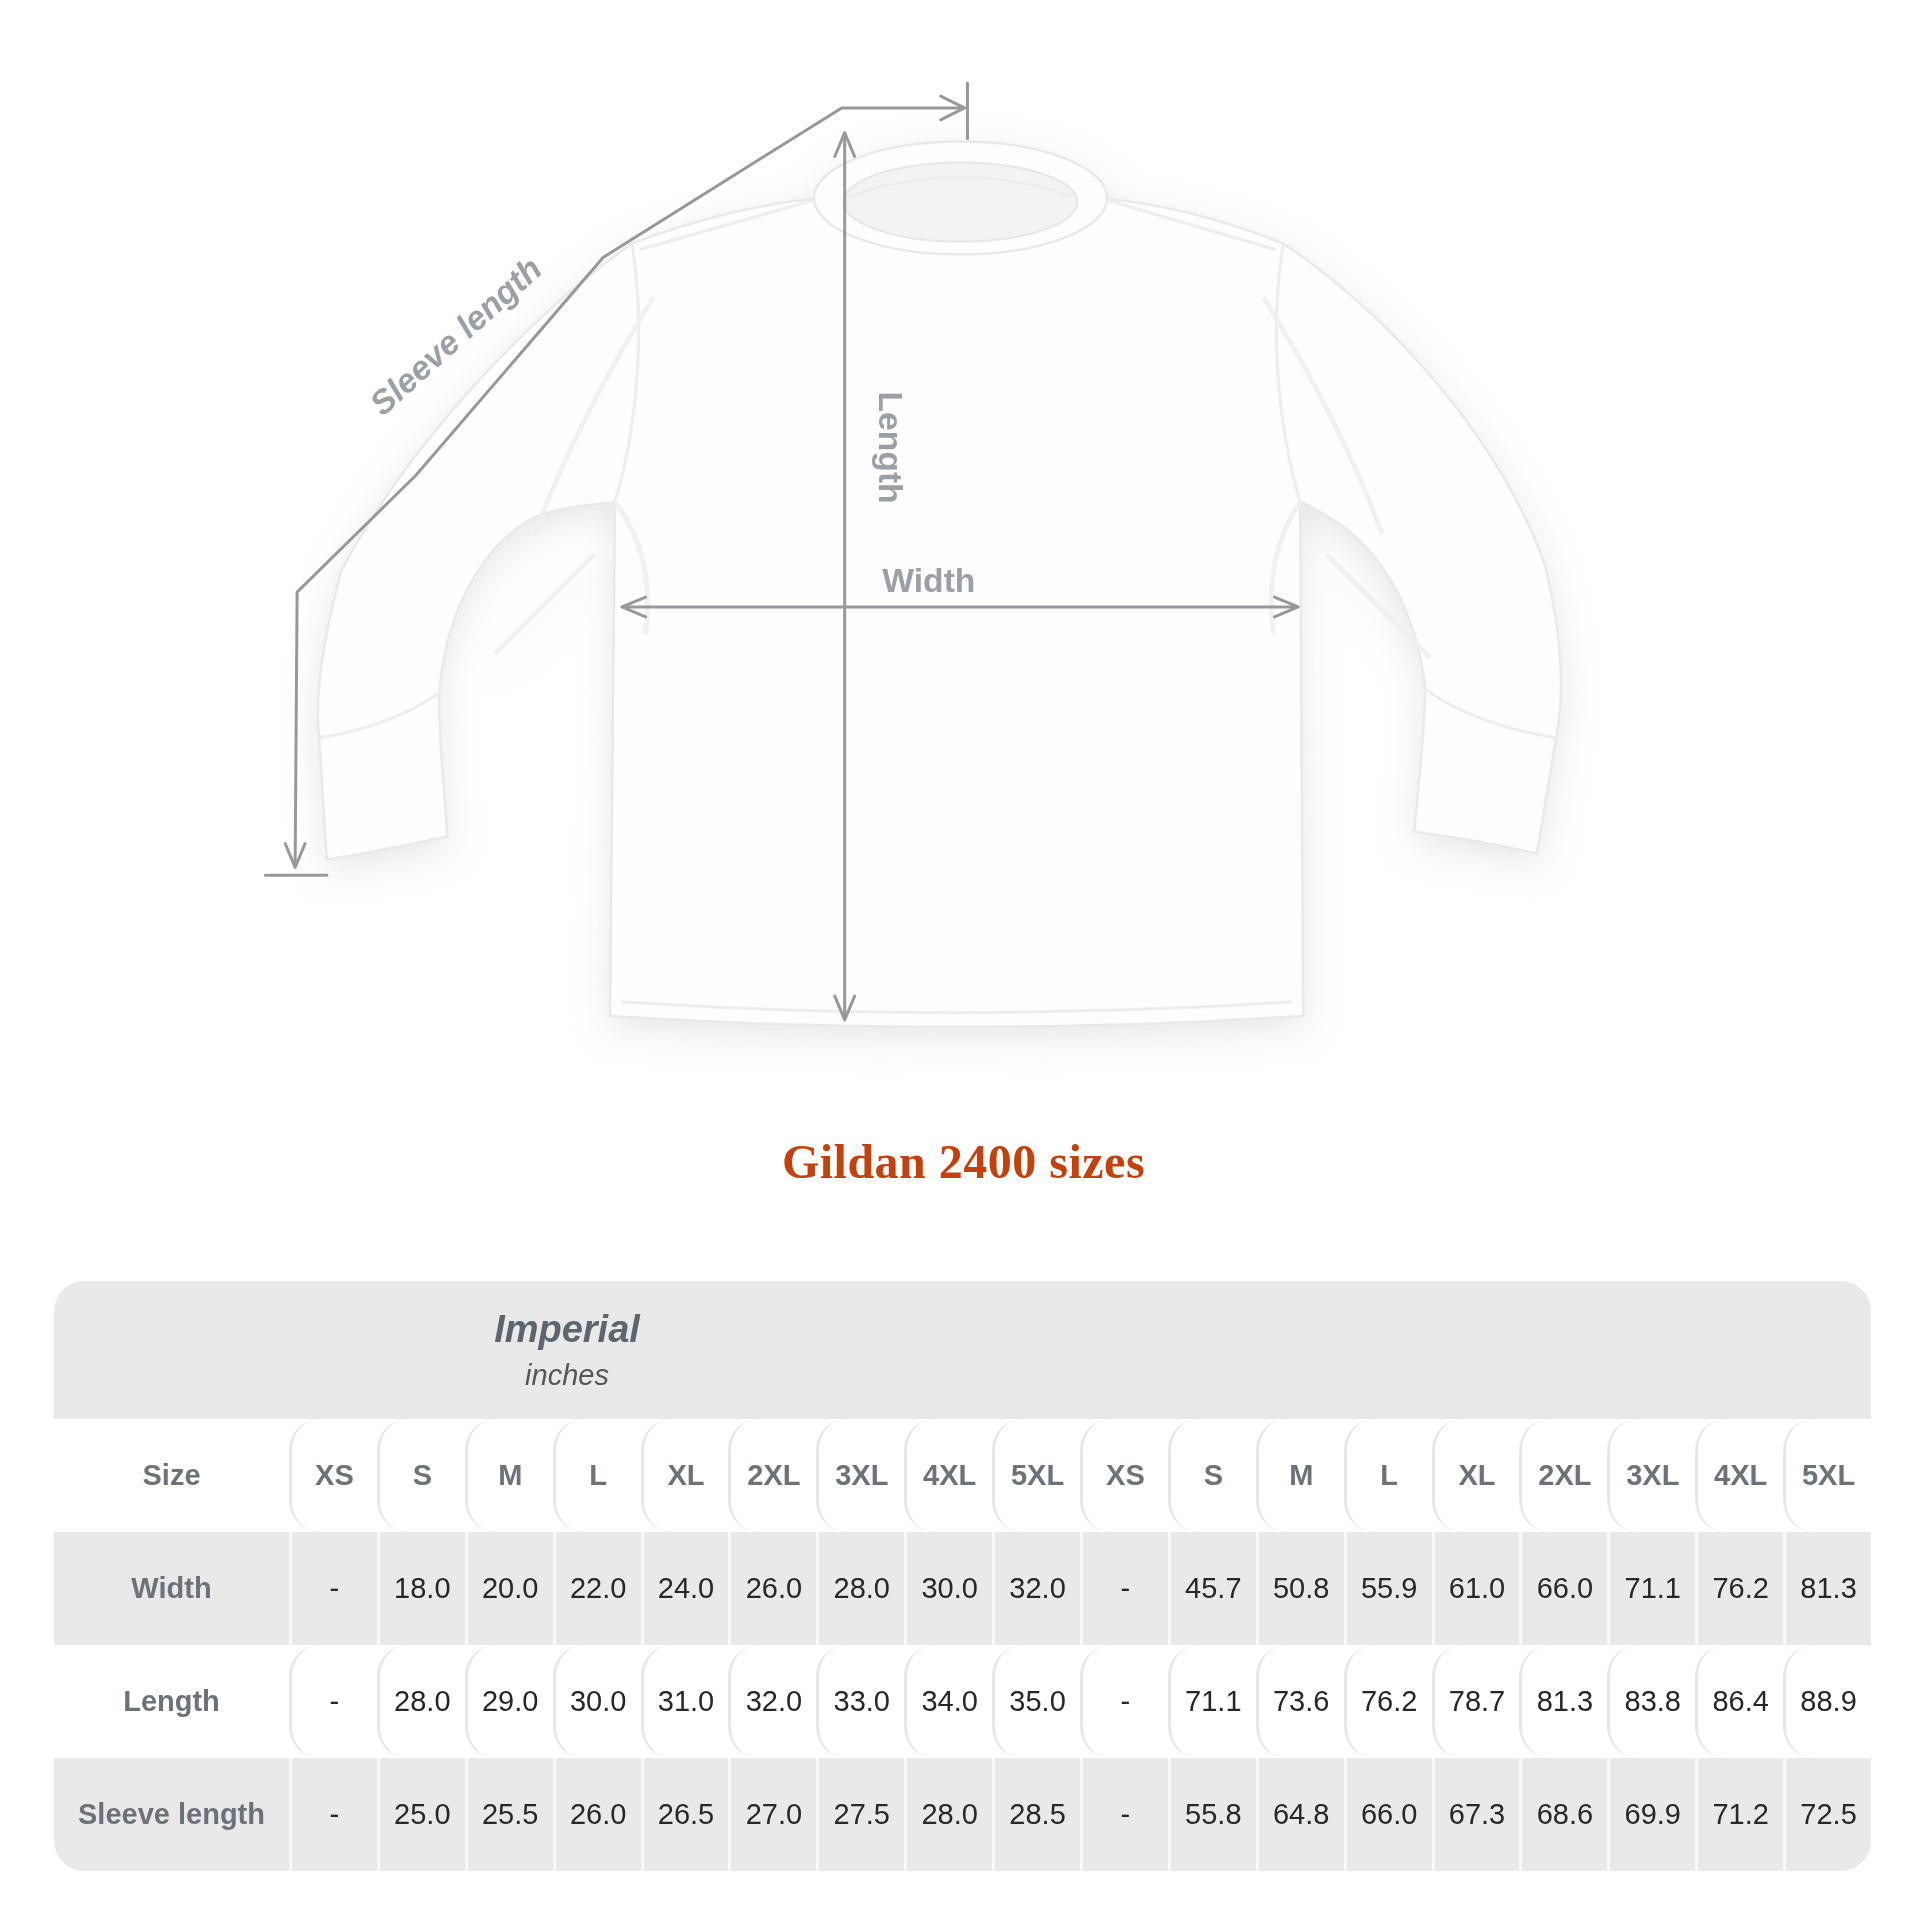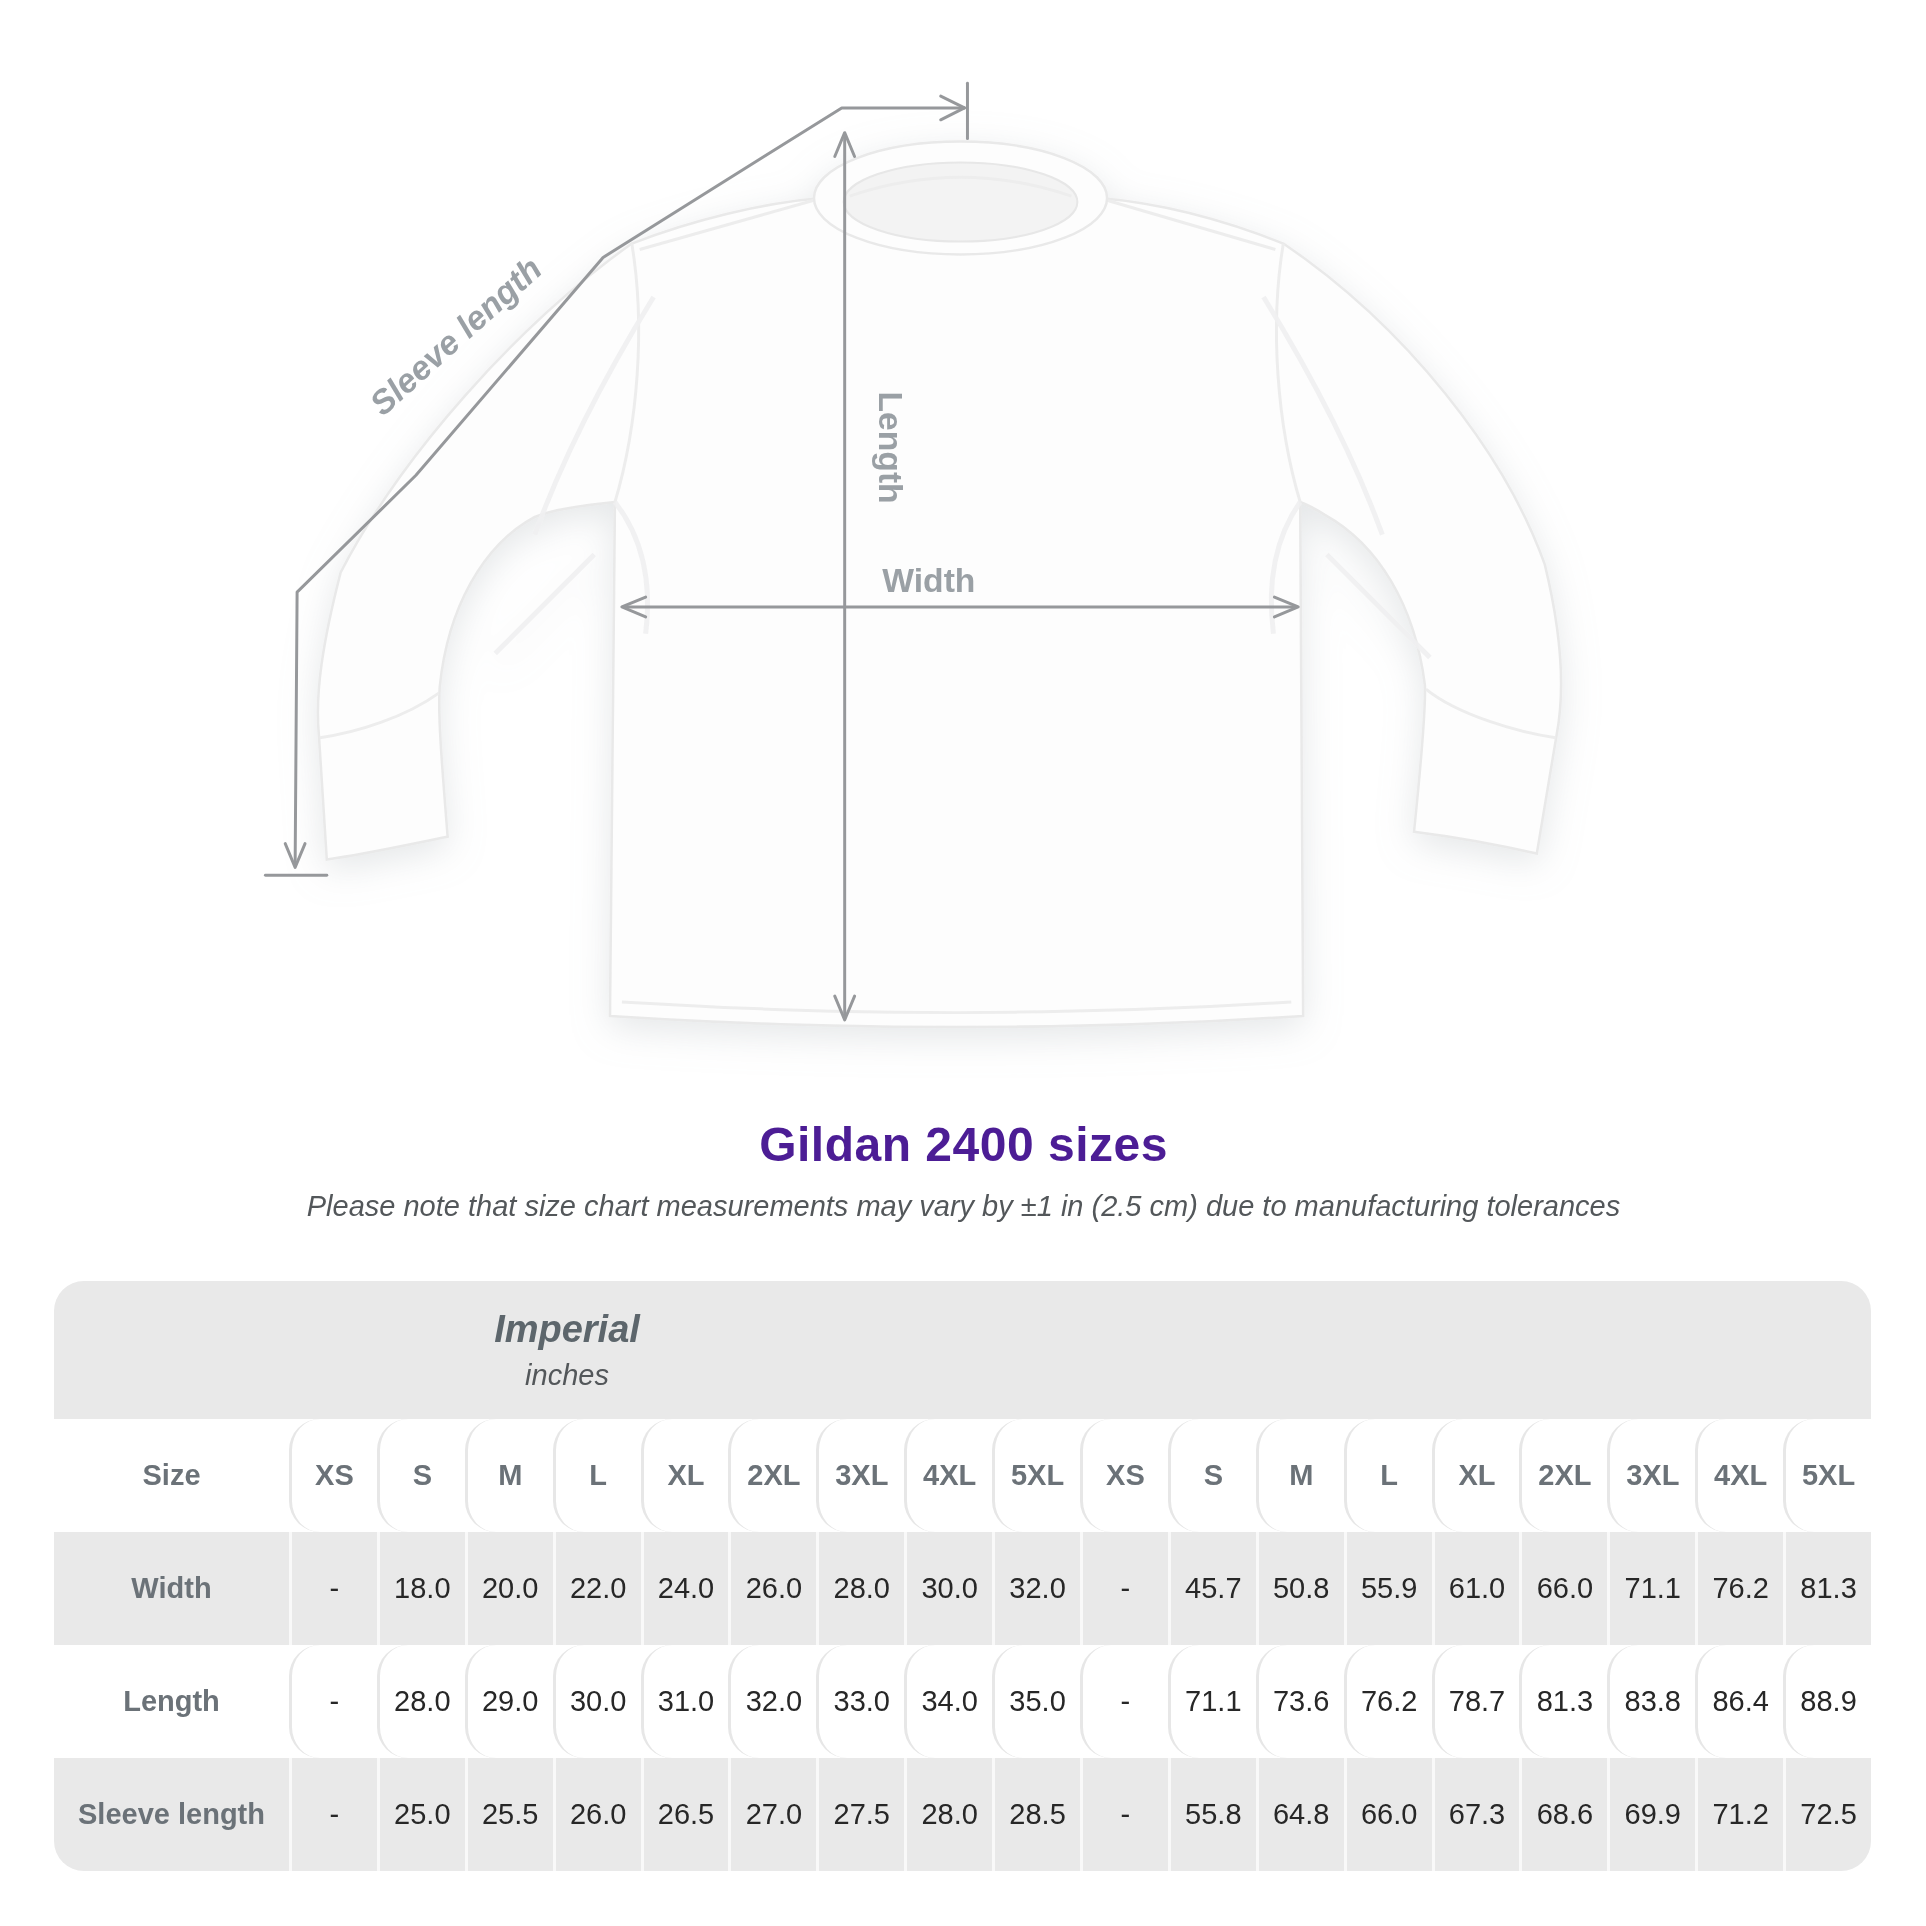--- a/index.html
+++ b/index.html
@@ -12,21 +12,21 @@
   .sil{fill:#fdfdfd;stroke:#e9e9e9;stroke-width:2.5;}
   .neck-in{fill:#f3f3f3;stroke:#e7e7e7;stroke-width:2;}
   .collar{fill:#fdfdfd;stroke:#e9e9e9;stroke-width:2.5;}
   .seam{fill:none;stroke:#ededed;stroke-width:3;}
   .fold{fill:none;stroke:#eff0f1;stroke-width:5;opacity:.9;}
   .mline{fill:none;stroke:#96989b;stroke-width:3;stroke-linecap:round;stroke-linejoin:round;}
   .m-label{font-family:"Liberation Sans",sans-serif;font-size:34px;font-weight:bold;fill:#9aa0a5;}
   .it{font-style:italic;}
   
   .heading{position:absolute;top:1117px;left:0;width:100%;text-align:center;}
-  .heading h1{margin:0;font-size:48px;font-weight:bold;color:#4c1d95;letter-spacing:0.5px;}
+  .heading h1{margin:17px;font-size:48px;font-weight:bold;color:#c2410c;letter-spacing:0.5px;font-family:Liberation Serif, serif;}
   .heading p{margin:18px 0 0 0;font-size:29px;font-style:italic;color:#53575a;}
   
   .chart{position:absolute;left:54px;top:1281px;width:1817px;border-radius:30px;overflow:hidden;}
   .row{display:grid;grid-template-columns:235px repeat(18,1fr);height:113px;}
   .band{height:138px;background:#e9e9e9;}
   .ugroup{display:flex;flex-direction:column;align-items:center;justify-content:center;gap:8px;}
   .ug-imperial{grid-column:1/11;}
   .ug-metric{grid-column:11/20;}
   .ulabel{font-size:38px;font-weight:bold;font-style:italic;color:#5d666c;}
   .usub{font-size:29px;font-style:italic;color:#53575a;text-align:right;}
@@ -119,21 +119,20 @@
         <path class="mline" d="M 630 613 L 1309 613"></path>
         <path class="mline" d="M 652 603 L 628 613 L 652 623"></path>
         <path class="mline" d="M 1287 603 L 1311 613 L 1287 623"></path>
         <text class="m-label" text-anchor="middle" x="938" y="598">Width</text>
       </g>
     </g>
   </svg>
 
   <div class="heading">
     <h1>Gildan 2400 sizes</h1>
-    <p>Please note that size chart measurements may vary by ±1 in (2.5 cm) due to manufacturing tolerances</p>
   </div>
 
   <div class="chart">
 
     <div class="row band">
       <div class="ugroup ug-imperial">
         <div class="ulabel">Imperial</div>
         <div class="usub">inches</div>
       </div>
     </div>

